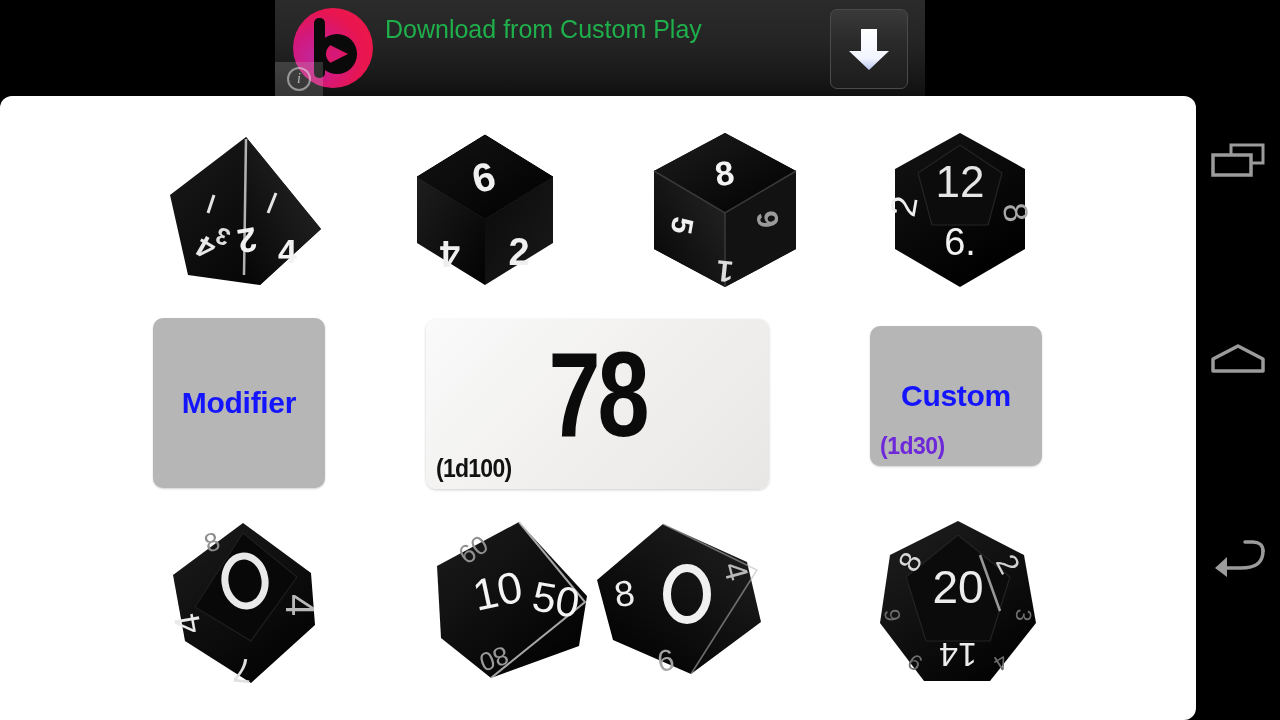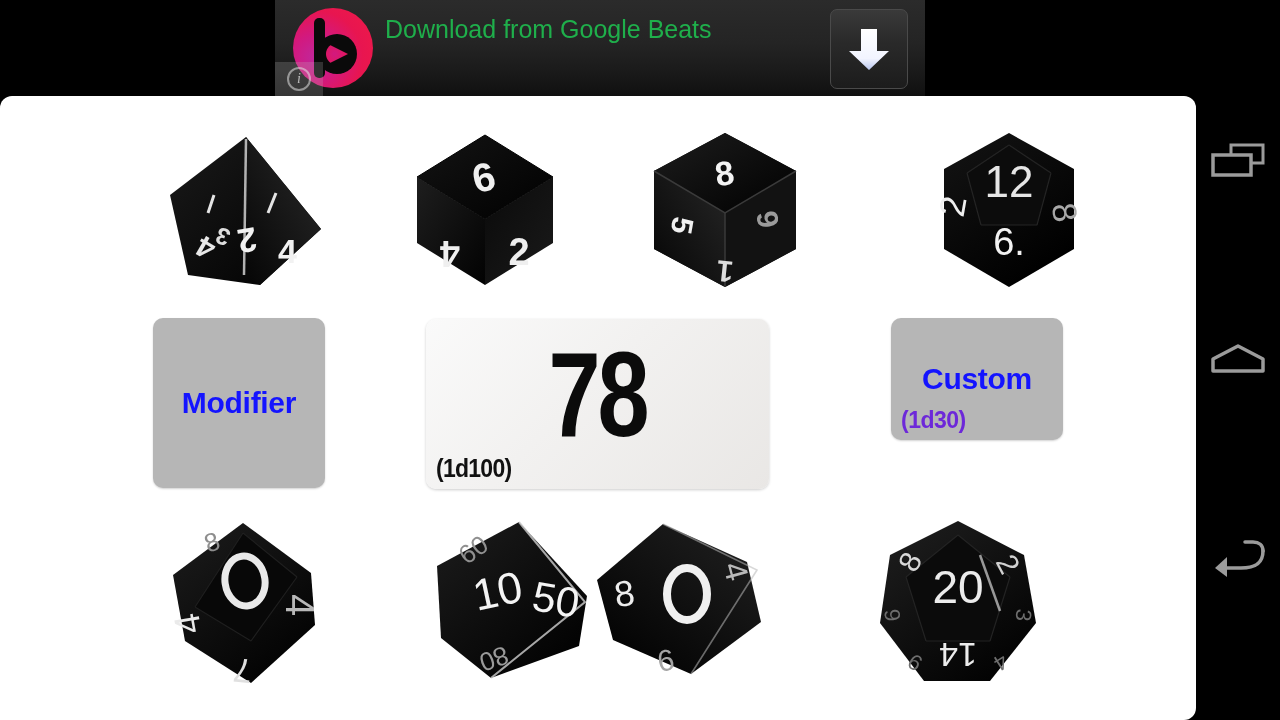--- a/index.html
+++ b/index.html
@@ -271,21 +271,21 @@
       <div class="b-stem"></div>
       <div class="b-bowl"></div>
       <div class="b-hole"></div>
     </div>
 
     <div id="ad-info-icon">
       <div class="ring">i</div>
     </div>
 
     <div id="ad-text">
-      <div id="ad-subtitle">Download from Google Beats</div>
+      <div id="ad-subtitle">Download from Custom Play</div>
     </div>
 
     <div id="ad-cta">
       <svg width="46" height="48" viewBox="0 0 46 48">
         <defs>
           <linearGradient id="dlg" x1="0" y1="0" x2="0" y2="1">
             <stop offset="0" stop-color="#ffffff"></stop>
             <stop offset="0.72" stop-color="#f2f4ff"></stop>
             <stop offset="1" stop-color="#b9c6ee"></stop>
           </linearGradient>
@@ -364,21 +364,21 @@
         <path d="M150 46 L79 88 L79 162 L150 124 Z" fill="#121212"></path>
         <path d="M8 46 L79 88 L150 46" stroke="#3a3a3a" stroke-width="1.5" fill="none"></path>
         <path d="M79 88 L79 162" stroke="#3a3a3a" stroke-width="1.5" fill="none"></path>
         <text x="79" y="60" fill="#f4f4f4" text-anchor="middle" font-family="Liberation Sans, sans-serif" font-size="34" font-weight="bold" transform="rotate(-9 79 52)">8</text>
         <text x="34" y="108" fill="#f0f0f0" text-anchor="middle" font-family="Liberation Sans, sans-serif" font-size="30" font-weight="bold" transform="rotate(100 34 100)">5</text>
         <text x="124" y="102" fill="#9b9b9b" text-anchor="middle" font-family="Liberation Sans, sans-serif" font-size="30" font-weight="bold" transform="rotate(-100 124 94)">6</text>
         <text x="79" y="152" fill="#dddddd" text-anchor="middle" font-family="Liberation Sans, sans-serif" font-size="30" font-weight="bold" transform="rotate(186 79 144)">1</text>
       </svg>
     </div>
 
-    <div class="dice-cell" style="left:919px; top:24px; width:180px; height:180px;">
+    <div class="dice-cell" style="left:870px; top:24px; width:180px; height:180px;">
       <svg width="160" height="170" viewBox="0 0 160 170">
         <defs>
           <linearGradient id="d12a" x1="0" y1="0" x2="0.6" y2="1">
             <stop offset="0" stop-color="#141414"></stop>
               <stop offset="1" stop-color="#000"></stop>
           </linearGradient>
         </defs>
         <path d="M80 8 L145 44 L145 124 L80 162 L15 124 L15 44 Z" fill="url(#d12a)"></path>
         <path d="M80 20 L122 48 L108 100 L52 100 L38 48 Z" fill="#0c0c0c"></path>
         <path d="M80 20 L122 48 M122 48 L108 100 M108 100 L52 100 M52 100 L38 48 M38 48 L80 20" stroke="#242424" stroke-width="1.2" fill="none"></path>
@@ -391,21 +391,21 @@
 
     <div class="pad-button" style="left:153px; top:222px; width:172px; height:170px;">
       <div class="pad-label">Modifier</div>
     </div>
 
     <div id="result-panel" style="top:223px;">
       <div id="result-value">78</div>
       <div id="result-sub">(1d100)</div>
     </div>
 
-    <div class="pad-button" style="left:870px; top:222px; width:172px; height:122px;margin-left:21px;">
+    <div class="pad-button" style="left:870px; top:230px; width:172px; height:140px;">
       <div class="pad-label">Custom</div>
       <div class="pad-sub" style="left:10px;">(1d30)</div>
     </div>
 
     <div class="dice-cell" style="left:155px; top:414px; width:185px; height:185px;">
       <svg width="165" height="175" viewBox="0 0 165 175">
         <defs>
           <linearGradient id="d10a" x1="0.2" y1="0" x2="0.9" y2="1">
             <stop offset="0" stop-color="#1a1a1a"></stop>
               <stop offset="1" stop-color="#000"></stop>

